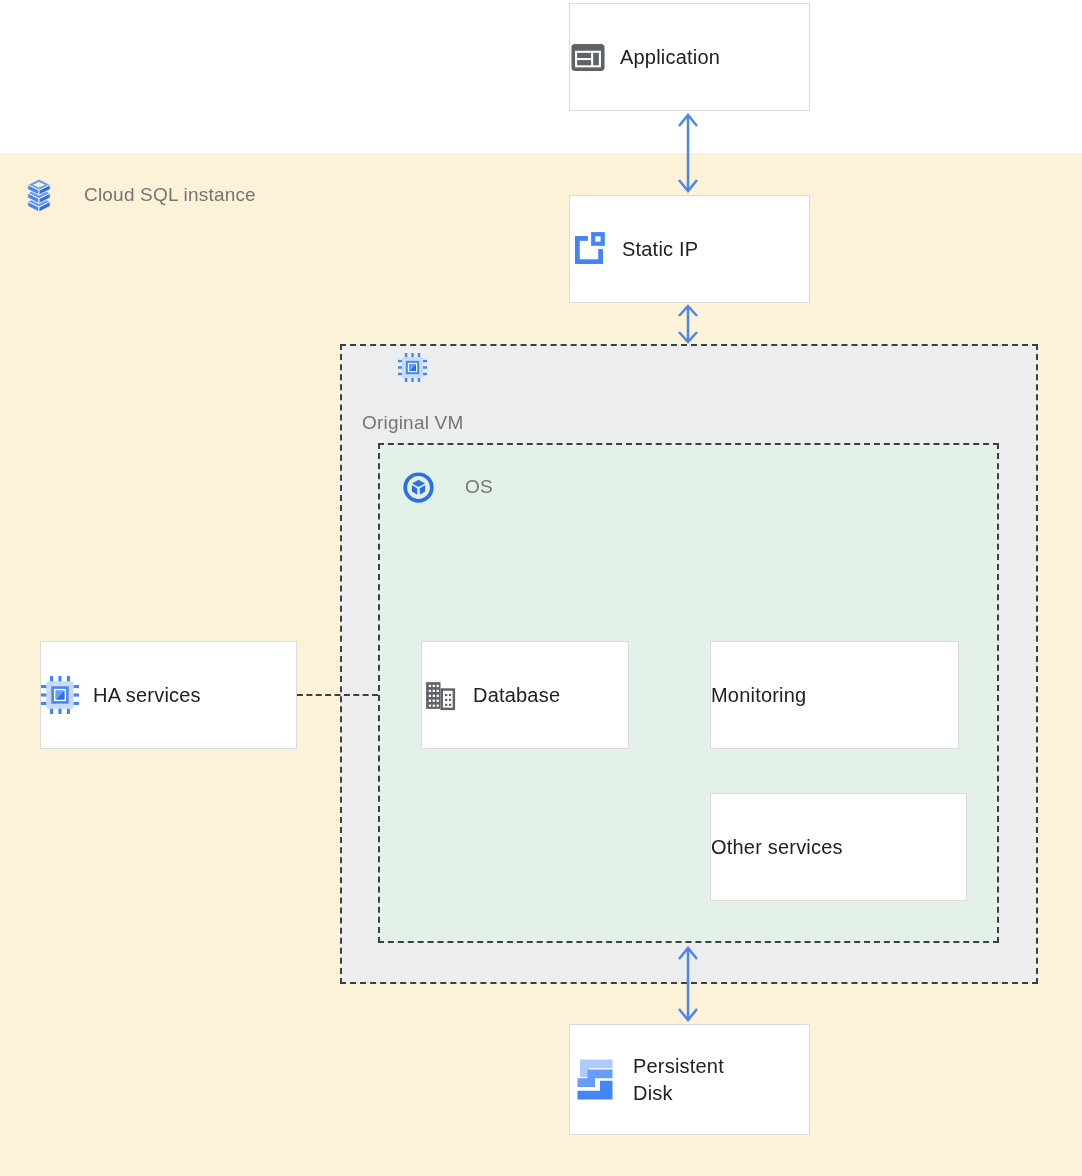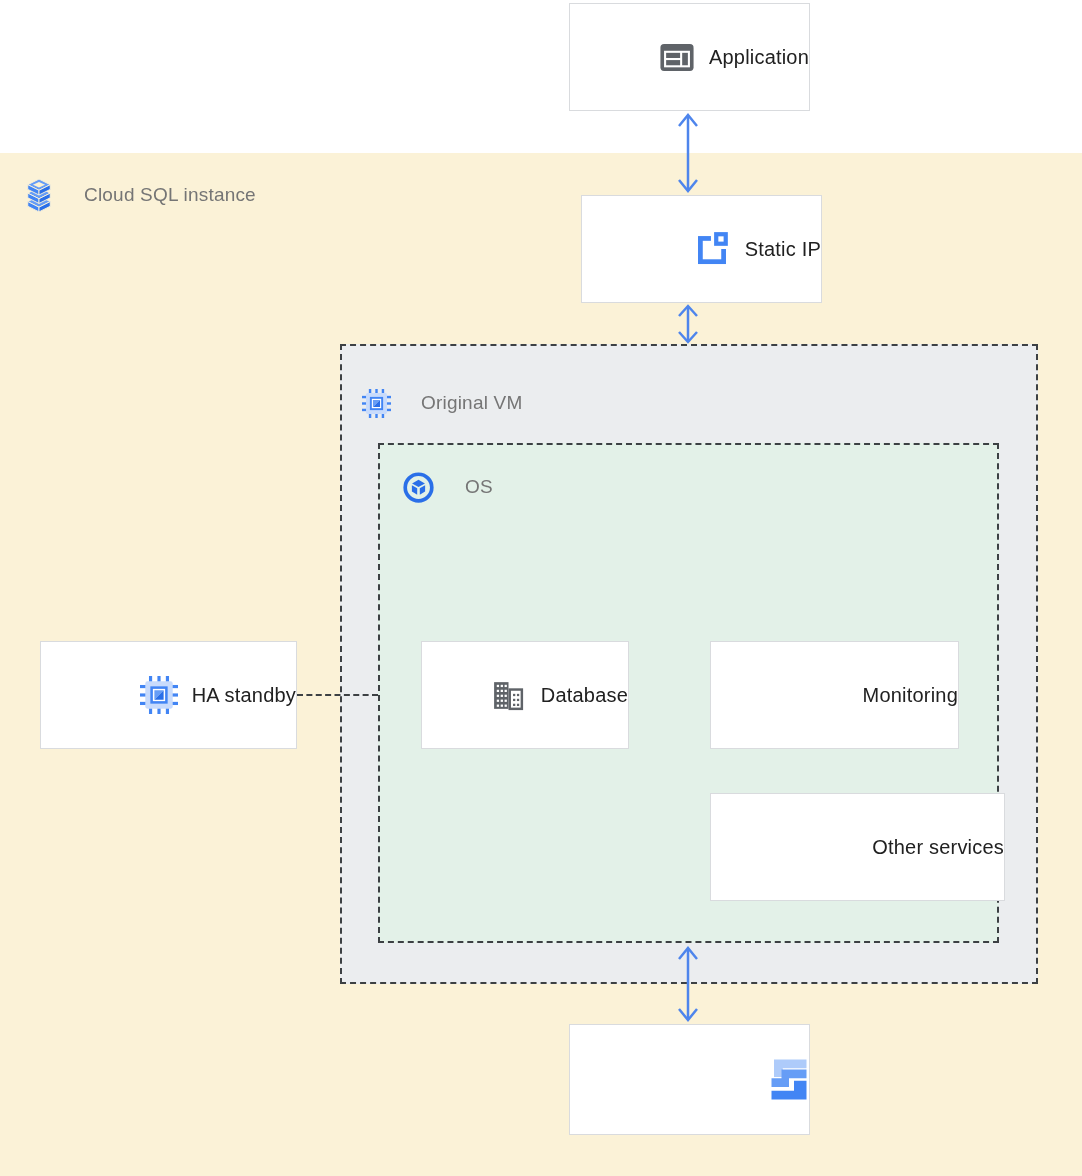--- a/index.html
+++ b/index.html
@@ -7,29 +7,29 @@
     position:relative;width:1082px;height:1176px;overflow:hidden;
     font-family:"Liberation Sans",sans-serif;background:#ffffff;
   }
   .yellow-region{position:absolute;left:0;top:153px;width:1082px;height:1023px;background:var(--bgYellow);}
   .zone{position:absolute;box-sizing:border-box;border:2px dashed var(--dash);}
   .zone-vm{left:340px;top:344px;width:698px;height:640px;background:var(--bgGray);}
   .zone-os{left:378px;top:443px;width:621px;height:500px;background:var(--bgGreen);}
   .zone-label{position:absolute;display:flex;align-items:center;gap:30px;
     color:var(--textGray);font-size:19px;letter-spacing:.2px;}
   .node{position:absolute;box-sizing:border-box;background:#fff;border:1px solid var(--borderLight);
-    display:flex;align-items:center;justify-content:flex-end;gap:14px;
+    display:flex;align-items:center;justify-content:flex-start;gap:14px;
     color:var(--textDark);font-size:20px;letter-spacing:.2px;}
   .node .lbl{white-space:nowrap;}
   .node-app{left:569px;top:3px;width:241px;height:108px;}
-  .node-static-ip{left:569px;top:195px;width:241px;height:108px;margin-left:12px;}
+  .node-static-ip{left:569px;top:195px;width:241px;height:108px;}
   .node-logging{left:710px;top:487px;width:247px;height:108px;}
   .node-database{left:421px;top:641px;width:208px;height:108px;}
   .node-monitoring{left:710px;top:641px;width:249px;height:108px;}
-  .node-other{left:710px;top:793px;width:295px;height:108px;}
+  .node-other{left:710px;top:793px;width:257px;height:108px;}
   .node-ha{left:40px;top:641px;width:257px;height:108px;}
   .node-pd{left:569px;top:1024px;width:241px;height:111px;gap:18px;}
   .node-pd .lbl{white-space:normal;width:112px;line-height:27px;}
   .arrow-v{position:absolute;width:40px;}
   .arrow-v svg{display:block;}
   .connector-h{position:absolute;left:297px;top:694px;width:81px;height:0;border-top:2px dashed var(--dash);}
   .icon{flex:0 0 auto;display:block;}
 </style>
 </head>
 <body>
@@ -85,21 +85,21 @@
 
   <div class="arrow-v" style="left:668px;top:303px;height:42px;">
     <svg width="40" height="42" viewBox="0 0 40 42" fill="none">
       <line x1="20" y1="4" x2="20" y2="38" stroke="var(--arrow)" stroke-width="2.5"></line>
       <path d="M11,13 L20,3 L29,13" stroke="var(--arrow)" stroke-width="2.5" fill="none"></path>
       <path d="M11,29 L20,39 L29,29" stroke="var(--arrow)" stroke-width="2.5" fill="none"></path>
     </svg>
   </div>
 
   <div class="zone zone-vm"></div>
-  <div class="zone-label" style="left:362px;top:386px;height:34px;">
+  <div class="zone-label" style="left:362px;top:353px;height:34px;flex-direction:column;">
     <svg class="icon" width="29" height="29" viewBox="0 0 36 36">
       <g fill="#4285F4">
         <rect x="8.5" y="0" width="3" height="6"></rect>
           <rect x="16.5" y="0" width="3" height="6"></rect>
           <rect x="24.5" y="0" width="3" height="6"></rect>
         <rect x="8.5" y="30" width="3" height="6"></rect>
           <rect x="16.5" y="30" width="3" height="6"></rect>
           <rect x="24.5" y="30" width="3" height="6"></rect>
         <rect x="0" y="8.5" width="6" height="3"></rect>
           <rect x="0" y="16.5" width="6" height="3"></rect>
@@ -183,34 +183,35 @@
           <rect x="0" y="24.5" width="6" height="3"></rect>
         <rect x="30" y="8.5" width="6" height="3"></rect>
           <rect x="30" y="16.5" width="6" height="3"></rect>
           <rect x="30" y="24.5" width="6" height="3"></rect>
       </g>
       <rect x="5" y="5" width="26" height="26" rx="2" fill="#C8DBFC"></rect>
       <rect x="11" y="11" width="14" height="14" fill="#fff" stroke="#4285F4" stroke-width="2.4"></rect>
       <path d="M13.6,13.6 L22.4,13.6 L13.6,22.4 Z" fill="#669DF6"></path>
       <path d="M22.4,13.6 L22.4,22.4 L13.6,22.4 Z" fill="#2A6FE8"></path>
     </svg>
-    <span class="lbl">HA standby</span>
+    <span class="lbl">HA services</span>
   </div>
 
   <div class="connector-h"></div>
 
   <div class="arrow-v" style="left:668px;top:945px;height:78px;">
     <svg width="40" height="78" viewBox="0 0 40 78" fill="none">
       <line x1="20" y1="4" x2="20" y2="74" stroke="var(--arrow)" stroke-width="2.5"></line>
       <path d="M11,14 L20,3 L29,14" stroke="var(--arrow)" stroke-width="2.5" fill="none"></path>
       <path d="M11,64 L20,75 L29,64" stroke="var(--arrow)" stroke-width="2.5" fill="none"></path>
     </svg>
   </div>
 
   <div class="node node-pd">
     <svg class="icon" width="45" height="45" viewBox="0 0 36 36">
       <path d="M8,2 H34 V9 H15 V16 H8 Z" fill="#AECBFA"></path>
       <path d="M14,10 H34 V17 H20 V24 H6 V17 H14 Z" fill="#669DF6"></path>
       <path d="M24,19 H34 V34 H6 V27 H24 Z" fill="#4285F4"></path>
     </svg>
+    <span class="lbl">Persistent Disk</span>
   </div>
 
 </div>
 
 </body></html>

